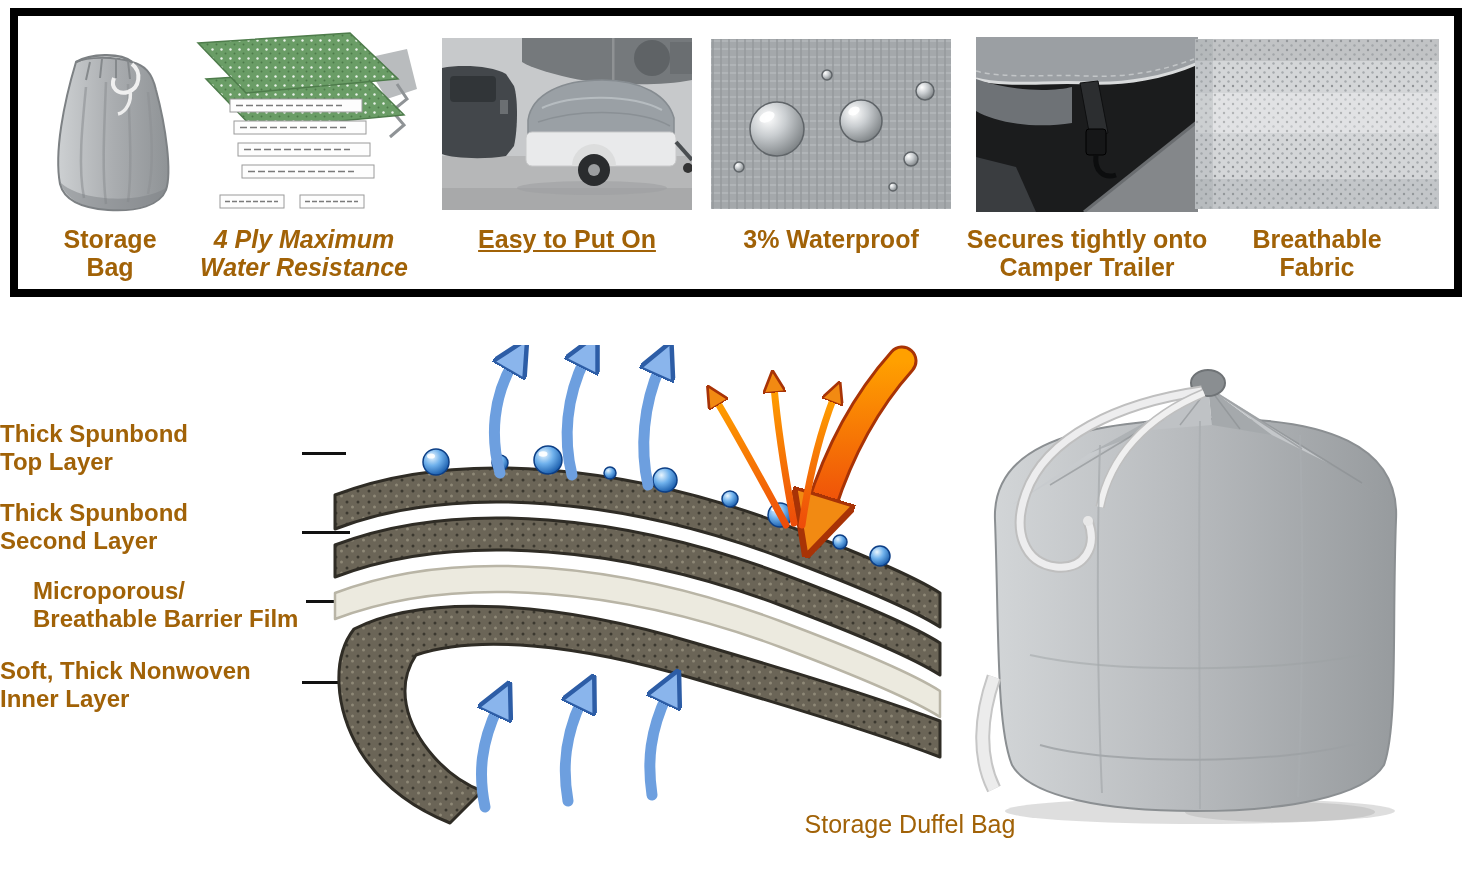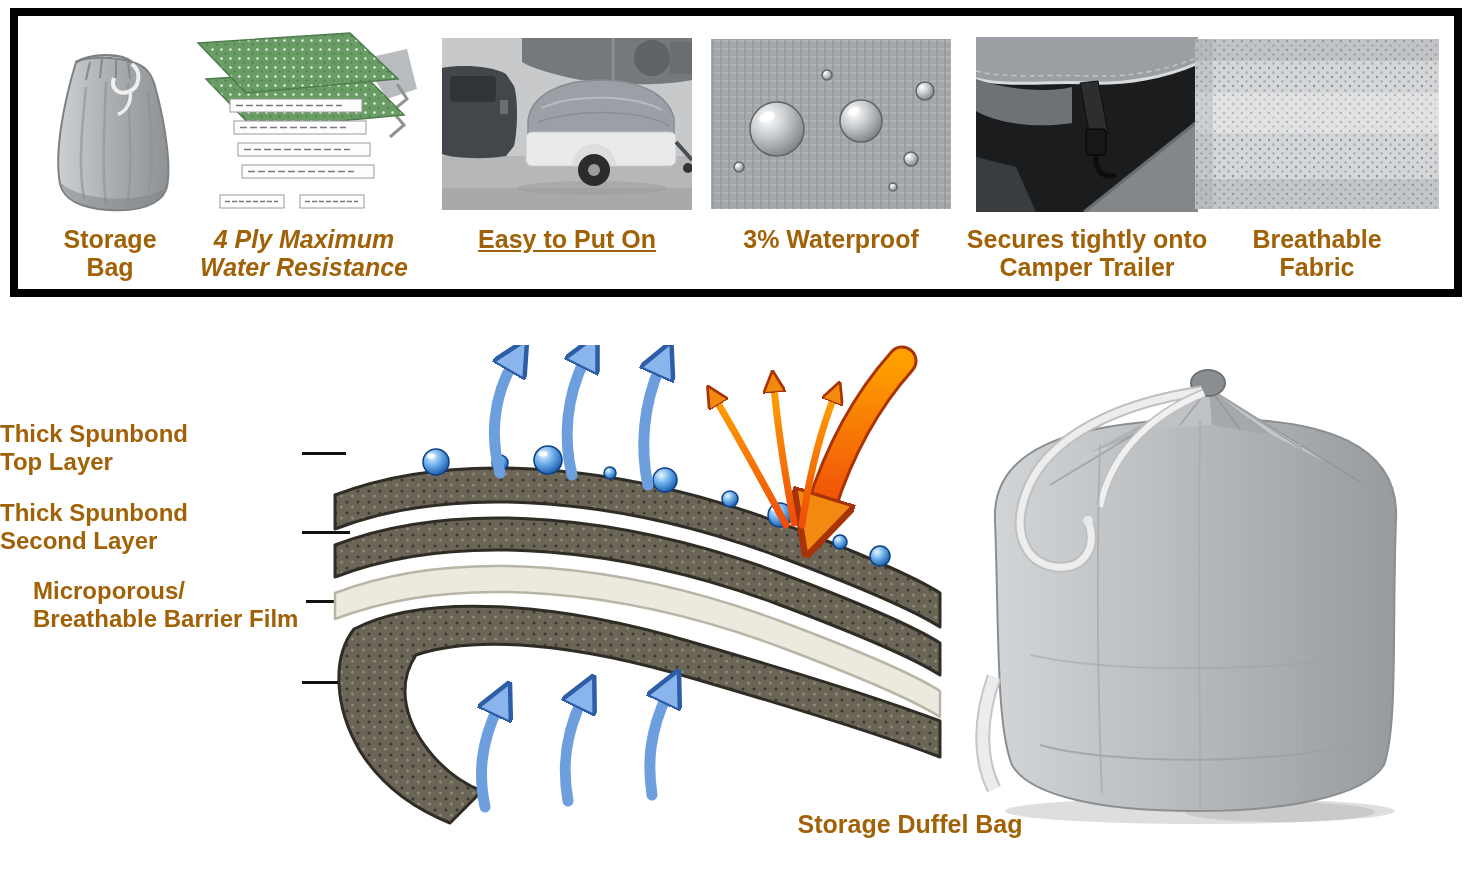--- a/index.html
+++ b/index.html
@@ -8,21 +8,21 @@
   .strip-frame{position:absolute;left:10px;top:8px;width:1452px;height:289px;
                border:8px solid #000;box-sizing:border-box;background:#fff;}
   .feature{position:absolute;top:28px;display:flex;flex-direction:column;align-items:center;}
   .thumb{height:192px;display:flex;align-items:center;justify-content:center;}
   .cap{margin-top:5px;font-weight:700;font-size:25px;line-height:1.13;text-align:center;
        white-space:pre-line;}
   .llabel{position:absolute;left:0;width:298px;text-align:left;font-weight:700;
           font-size:24px;line-height:1.16;white-space:pre-line;}
   .pline{position:absolute;height:3px;background:#111;}
   .duffel-cap{position:absolute;left:745px;top:810px;width:330px;text-align:center;
-              font-weight:700;font-size:25px;}
+              font-weight:400;font-size:25px;}
   svg{display:block;}
 </style>
 </head>
 <body>
 
 <div class="canvas">
 
   <div class="strip-frame"></div>
 
   <div class="feature" style="left:33px;width:154px;">
@@ -182,20 +182,22 @@
     <div class="cap">Breathable
 Fabric</div>
   </div>
 
   <div class="llabel" style="top:420px;">Thick Spunbond
 Top Layer</div>
   <div class="llabel" style="top:499px;">Thick Spunbond
 Second Layer</div>
   <div class="llabel" style="top:577px;margin-left:33px;">Microporous/
 Breathable Barrier Film</div>
+  <div class="llabel" style="top:657px;">Soft, Thick Nonwoven
+Inner Layer</div>
   <div class="pline" style="left:302px;top:452px;width:44px;"></div>
   <div class="pline" style="left:302px;top:531px;width:48px;"></div>
   <div class="pline" style="left:306px;top:600px;width:36px;"></div>
   <div class="pline" style="left:302px;top:681px;width:48px;"></div>
 
   <svg style="position:absolute;left:300px;top:345px;" width="670" height="480" viewBox="0 0 670 480">
     <defs>
       <pattern id="pdots" width="11" height="11" patternUnits="userSpaceOnUse">
         <rect width="11" height="11" fill="#6b6557"></rect>
         <circle cx="3" cy="3" r="1.5" fill="#3b382f"></circle>

